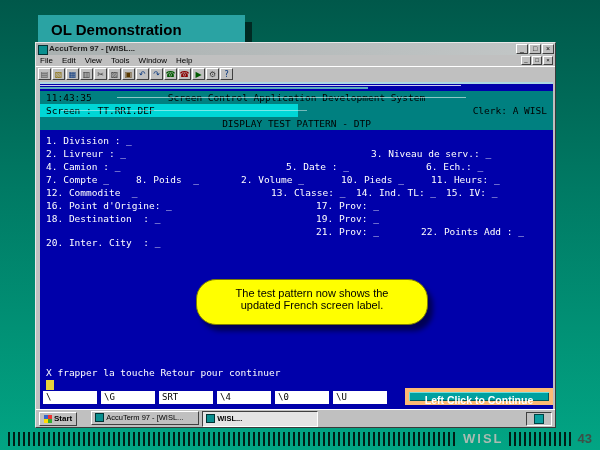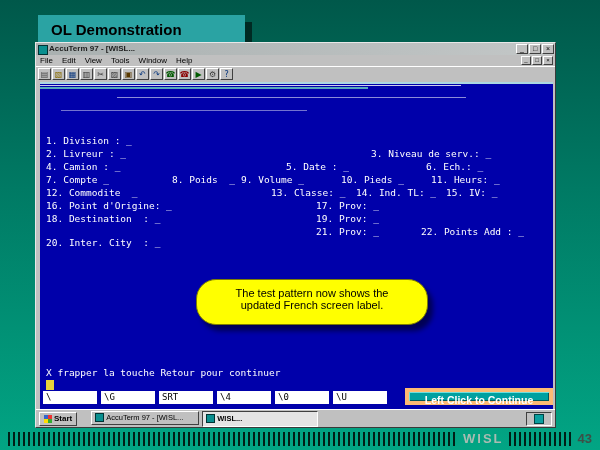--- a/index.html
+++ b/index.html
@@ -153,34 +153,46 @@
         <div class="tool-btn bevel-out" style="color: rgb(0, 90, 0);">▶</div>
         <div class="tool-btn bevel-out" style="color: rgb(58, 58, 58);">⚙</div>
         <div class="tool-btn bevel-out" style="color: rgb(0, 49, 122);">?</div>
       </div>
 
     <div class="terminal">
       <div class="glitch g1"></div>
       <div class="glitch g2"></div>
       <div class="glitch g3"></div>
 
+      <div class="term-header">
+        <div class="hrow">
+          <span class="hleft">11:43:35</span>
+          <div class="hcenter">Screen Control Application Development System</div>
+          <span class="hright">20 SEP 2001</span>
+        </div>
+        <div class="hrow">
+          <span class="screen-span">Screen : TT.RRI.DEF</span>
+          <span class="hright">Clerk: A WISL</span>
+        </div>
+        <div class="hrow hcenter">DISPLAY TEST PATTERN - DTP</div>
+      </div>
 
       <div class="glitch g4"></div>
       <div class="glitch g5"></div>
 
       <div id="fields">
           <span class="fseg" style="left: 6px; top: 52px;">1. Division : _</span>
           <span class="fseg" style="left: 6px; top: 65px;">2. Livreur : _</span>
           <span class="fseg" style="left: 331px; top: 65px;">3. Niveau de serv.: _</span>
           <span class="fseg" style="left: 6px; top: 78px;">4. Camion : _</span>
           <span class="fseg" style="left: 246px; top: 78px;">5. Date : _</span>
           <span class="fseg" style="left: 386px; top: 78px;">6. Ech.: _</span>
           <span class="fseg" style="left: 6px; top: 91px;">7. Compte _</span>
-          <span class="fseg" style="left: 96px; top: 91px; margin-left: 36px;">8. Poids  _</span>
-          <span class="fseg" style="left: 201px; top: 91px;">9. Volume _</span>
+          <span class="fseg" style="left: 96px; top: 91px;">8. Poids  _</span>
+          <span class="fseg" style="left: 201px; top: 91px;">2. Volume _</span>
           <span class="fseg" style="left: 301px; top: 91px;">10. Pieds _</span>
           <span class="fseg" style="left: 391px; top: 91px;">11. Heurs: _</span>
           <span class="fseg" style="left: 6px; top: 104px;">12. Commodite  _</span>
           <span class="fseg" style="left: 231px; top: 104px;">13. Classe: _</span>
           <span class="fseg" style="left: 316px; top: 104px;">14. Ind. TL: _</span>
           <span class="fseg" style="left: 406px; top: 104px;">15. IV: _</span>
           <span class="fseg" style="left: 6px; top: 117px;">16. Point d'Origine: _</span>
           <span class="fseg" style="left: 276px; top: 117px;">17. Prov: _</span>
           <span class="fseg" style="left: 6px; top: 130px;">18. Destination  : _</span>
           <span class="fseg" style="left: 276px; top: 130px;">19. Prov: _</span>

